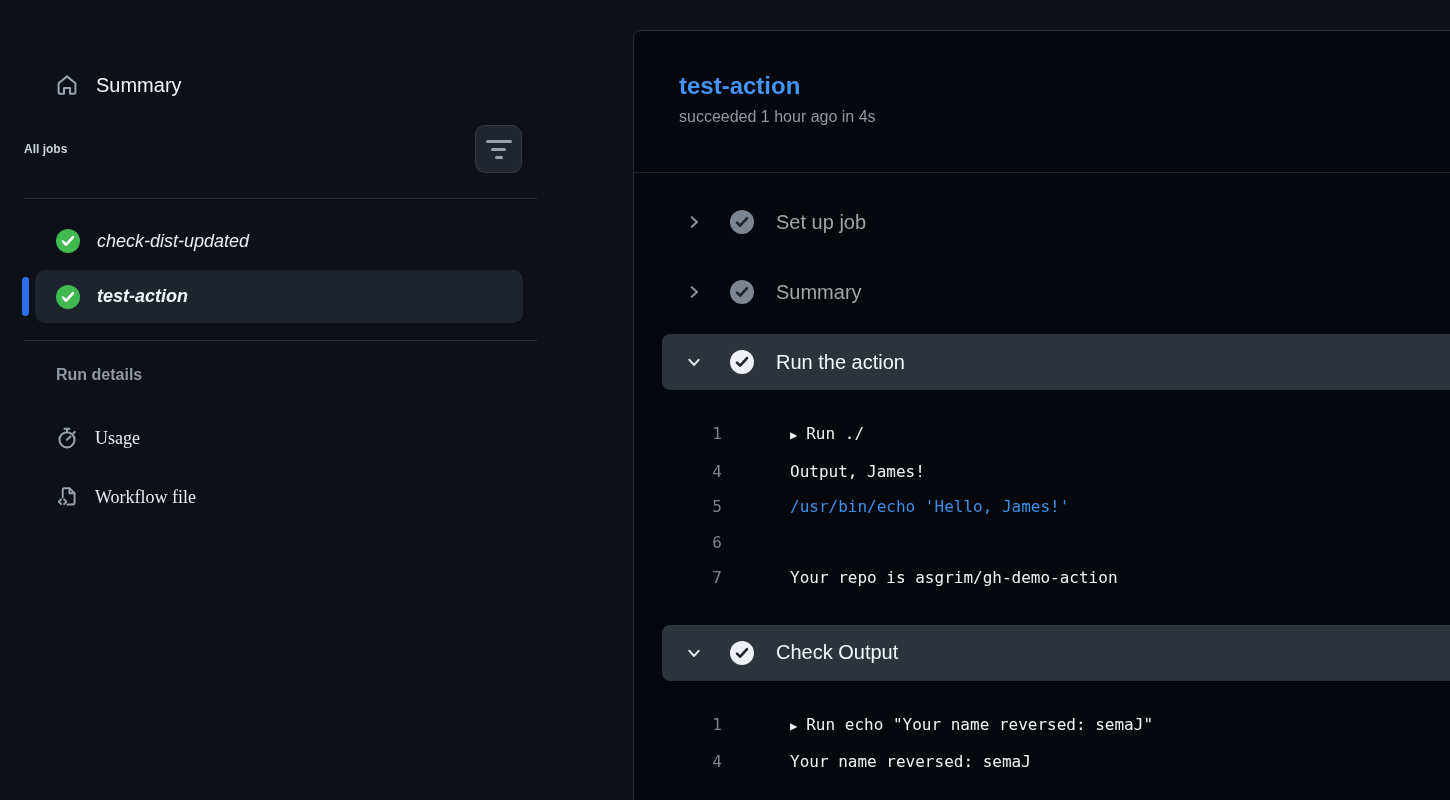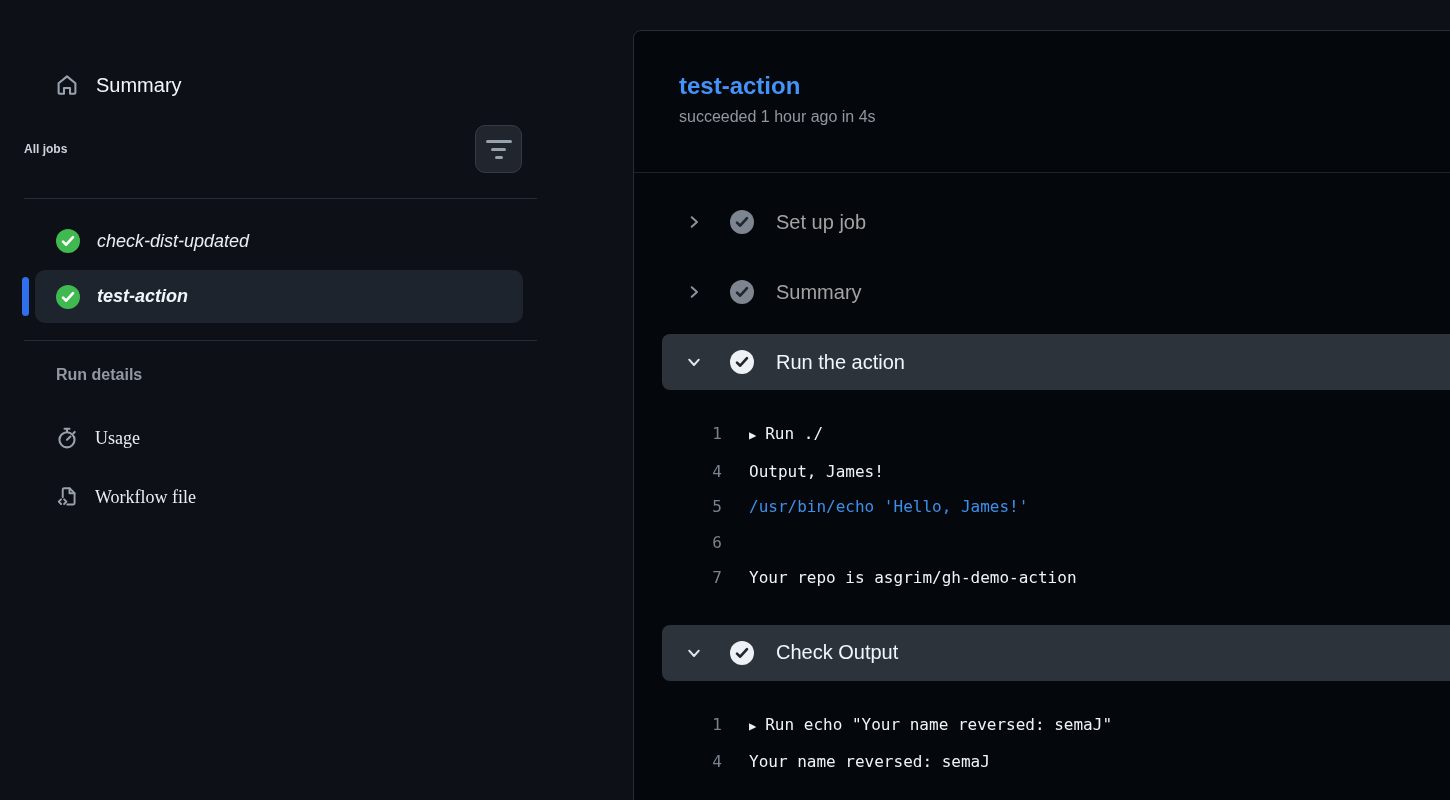--- a/index.html
+++ b/index.html
@@ -46,21 +46,21 @@
   .step .chev { width:16px; display:inline-flex; margin-right:28px; color:#8b949e; }
   .step .scircle { margin-right:22px; display:inline-flex; }
   .step .slabel { font-size:20px; color:#a3a3a3; }
   .step.expanded { background:#2d333b; }
   .step.expanded .chev { color:#dfe5eb; }
   .step.expanded .slabel { color:#f0f6fc; }
   .log { font-family:"DejaVu Sans Mono", monospace; font-size:16px; line-height:35.5px;
     padding:12px 0 29px 28px; color:#f0f3f6; }
   .logline { display:flex; }
   .lnum { width:87px; padding-right:27px; text-align:right; color:#7a828c; flex:none; }
-  .ltext { white-space:pre; }
+  .ltext { white-space:pre;margin-left:41px; }
   .ltext.cmd { color:#3f8fea; }
   .gmark { font-size:12px; margin-right:9px; color:#eef1f5; }
 </style>
 </head>
 <body>
 
 <div class="sidebar">
   <div class="sb-content">
 
     <div class="summary-row">

